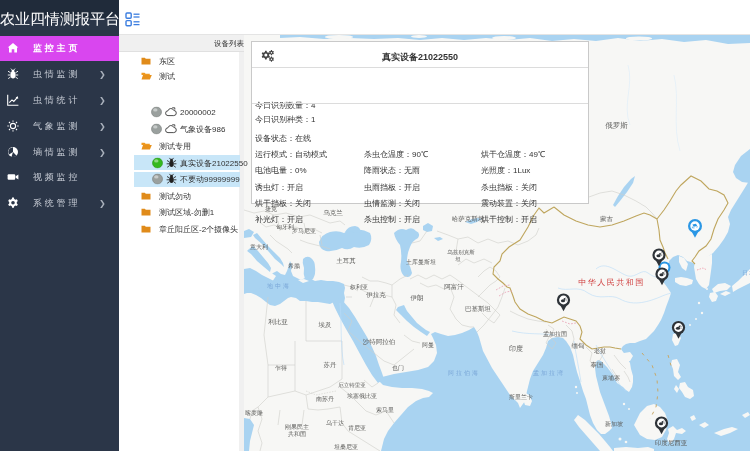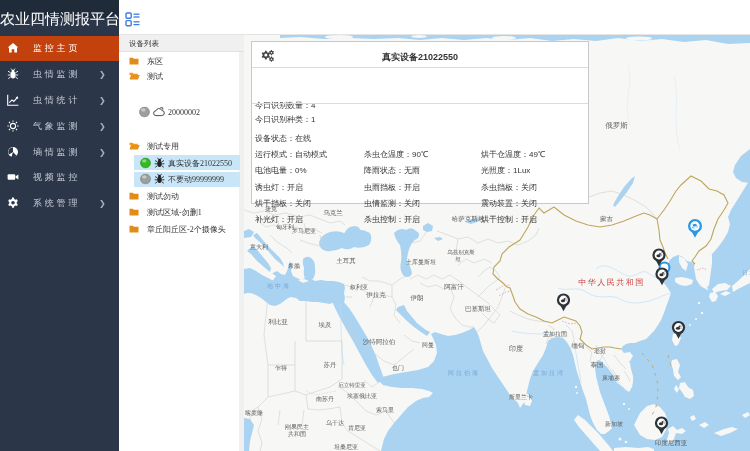--- a/index.html
+++ b/index.html
@@ -2,32 +2,32 @@
 <html><head>
 <meta charset="utf-8">
 <style>
 * { margin:0; padding:0; box-sizing:border-box; }
 html,body { width:750px; height:451px; overflow:hidden; font-family:"Liberation Sans",sans-serif; }
 #app { position:relative; width:750px; height:451px; background:#fff; }
 
 #sidebar { position:absolute; left:0; top:0; width:119px; height:451px; background:#2b3648; }
 #logo { position:absolute; left:0; top:0; width:119px; height:18px; background:#202b3a; color:#fff; font-size:15px; line-height:38px; text-align:center; white-space:nowrap; letter-spacing:0; }
 .mi { position:absolute; left:0; width:119px; height:26px; color:#c8cdd6; font-size:9px; }
-.mi.active { background:#c2410c; color:#fff; }
+.mi.active { background:#d946ef; color:#fff;font-weight:bold; }
 .mi .txt { position:absolute; left:33px; top:50%; transform:translateY(-50%); letter-spacing:2.8px; white-space:nowrap; }
 .mi .ico { position:absolute; left:7px; top:50%; transform:translateY(-50%); width:12px; height:12px; }
 .mi .arr { position:absolute; left:99px; top:50%; transform:translateY(-50%); font-size:8px; color:#aab1bc; }
 
 #topbar { position:absolute; left:119px; top:0; width:631px; height:35px; background:#fff; border-bottom:1px solid #e4e4e4; }
 #topicon { position:absolute; left:6px; top:12px; }
 
 #panel { position:absolute; left:119px; top:35px; width:125px; height:416px; background:#fff; }
-#panelhead { position:absolute; left:0; top:0; width:125px; height:17px; background:#f0f0f0; border-bottom:1px solid #e0e0e0; font-size:7.5px; color:#333; line-height:17px; padding-left:10px; }
+#panelhead { position:absolute; left:0; top:0; width:125px; height:17px; background:#f0f0f0; border-bottom:1px solid #e0e0e0; font-size:7.5px; color:#333; line-height:17px; padding-left:2px;text-align:right; }
 #scrollstrip { position:absolute; right:0; top:17px; width:5px; height:399px; background:#f0f0f0; }
-.trow { position:absolute; left:4px; width:121px; height:17px; font-size:8px; color:#333;font-family:Liberation Serif, serif; }
+.trow { position:absolute; left:16px; width:121px; height:17px; font-size:8px; color:#333; }
 .trow .t { position:absolute; top:50%; transform:translateY(-50%); white-space:nowrap; }
 .hl { position:absolute; left:15px; width:106px; background:#c8e6f8; }
 
 #map { position:absolute; left:244px; top:35px; width:506px; height:416px; }
 
 #popup { position:absolute; left:251px; top:41px; width:338px; height:163px; background:#fff; border:1px solid #c9c9c9; font-size:8px; color:#333; }
 #popup .title { position:absolute; left:0; top:0; width:100%; height:26px; border-bottom:1px solid #dcdcdc; }
 #popup .title .tt { position:absolute; left:0; width:100%; text-align:center; top:9px; font-size:9px; font-weight:bold; color:#333; }
 #ptop2 { position:absolute; left:0; top:61px; width:100%; border-bottom:1px solid #dcdcdc; height:0; }
 .prow { position:absolute; white-space:nowrap;margin-top:24px; }
@@ -403,20 +403,34 @@
           <ellipse cx="4.3" cy="3.4" rx="2.2" ry="1.6" fill="rgba(255,255,255,0.45)"></ellipse>
         </svg>
         <svg style="position:absolute;left:30px;top:50%;transform:translateY(-50%)" width="12" height="10" viewBox="0 0 12 10">
           <g fill="none" stroke="#3a3a3a" stroke-width="0.9">
             <path d="M3 8.6 A2.4 2.4 0 0 1 3 3.8 A3 3 0 0 1 8.7 3.4 A2.6 2.6 0 0 1 8.7 8.6 Z"></path>
           </g>
           <path d="M7.2 0.8 L9.8 0.8 L9.8 2.6" stroke="#3a3a3a" stroke-width="0.9" fill="none"></path>
         </svg>
         <span class="t" style="left:45px">20000002</span>
       </div>
+    <div class="trow" style="top:85.7px">
+        <svg style="position:absolute;left:16px;top:50%;transform:translateY(-50%)" width="11" height="11" viewBox="0 0 11 11">
+          <defs></defs>
+          <circle cx="5.5" cy="5.5" r="5" fill="#9aa09e" stroke="#787e7c" stroke-width="0.6"></circle>
+          <ellipse cx="4.3" cy="3.4" rx="2.2" ry="1.6" fill="rgba(255,255,255,0.45)"></ellipse>
+        </svg>
+        <svg style="position:absolute;left:30px;top:50%;transform:translateY(-50%)" width="12" height="10" viewBox="0 0 12 10">
+          <g fill="none" stroke="#3a3a3a" stroke-width="0.9">
+            <path d="M3 8.6 A2.4 2.4 0 0 1 3 3.8 A3 3 0 0 1 8.7 3.4 A2.6 2.6 0 0 1 8.7 8.6 Z"></path>
+          </g>
+          <path d="M7.2 0.8 L9.8 0.8 L9.8 2.6" stroke="#3a3a3a" stroke-width="0.9" fill="none"></path>
+        </svg>
+        <span class="t" style="left:45px">气象设备986</span>
+      </div>
     <div class="trow" style="top:102.1px">
         <svg style="position:absolute;left:5.5px;top:50%;transform:translateY(-50%)" width="11" height="9" viewBox="0 0 11 9">
           <path fill="#f09a20" d="M0.5 1.2 L3.6 1.2 L4.6 2.3 L8.8 2.3 L8.8 3.4 L0.5 3.4 Z"></path>
           <path fill="#e8921c" d="M0.5 8 L2 3.6 L10.8 3.6 L8.9 8 Z"></path>
         </svg>
         <span class="t" style="left:24px">测试专用</span>
       </div>
     <div class="trow" style="top:119.0px">
         <svg style="position:absolute;left:17px;top:50%;transform:translateY(-50%)" width="11" height="11" viewBox="0 0 11 11">
           <defs></defs>

